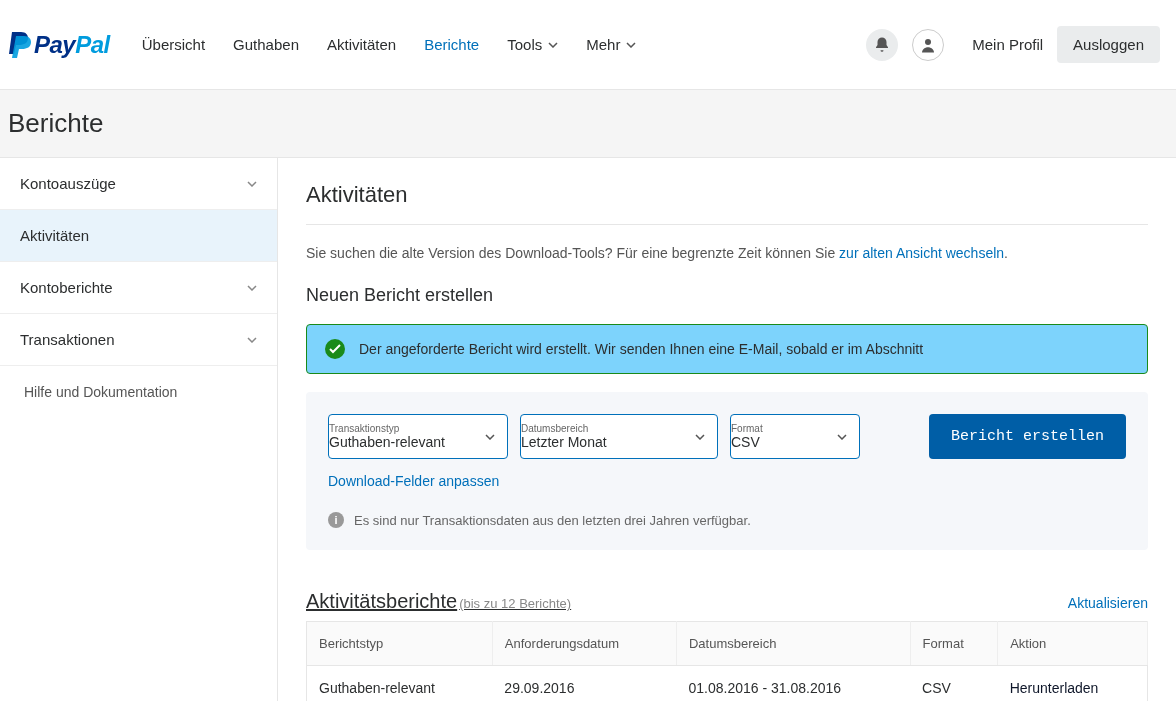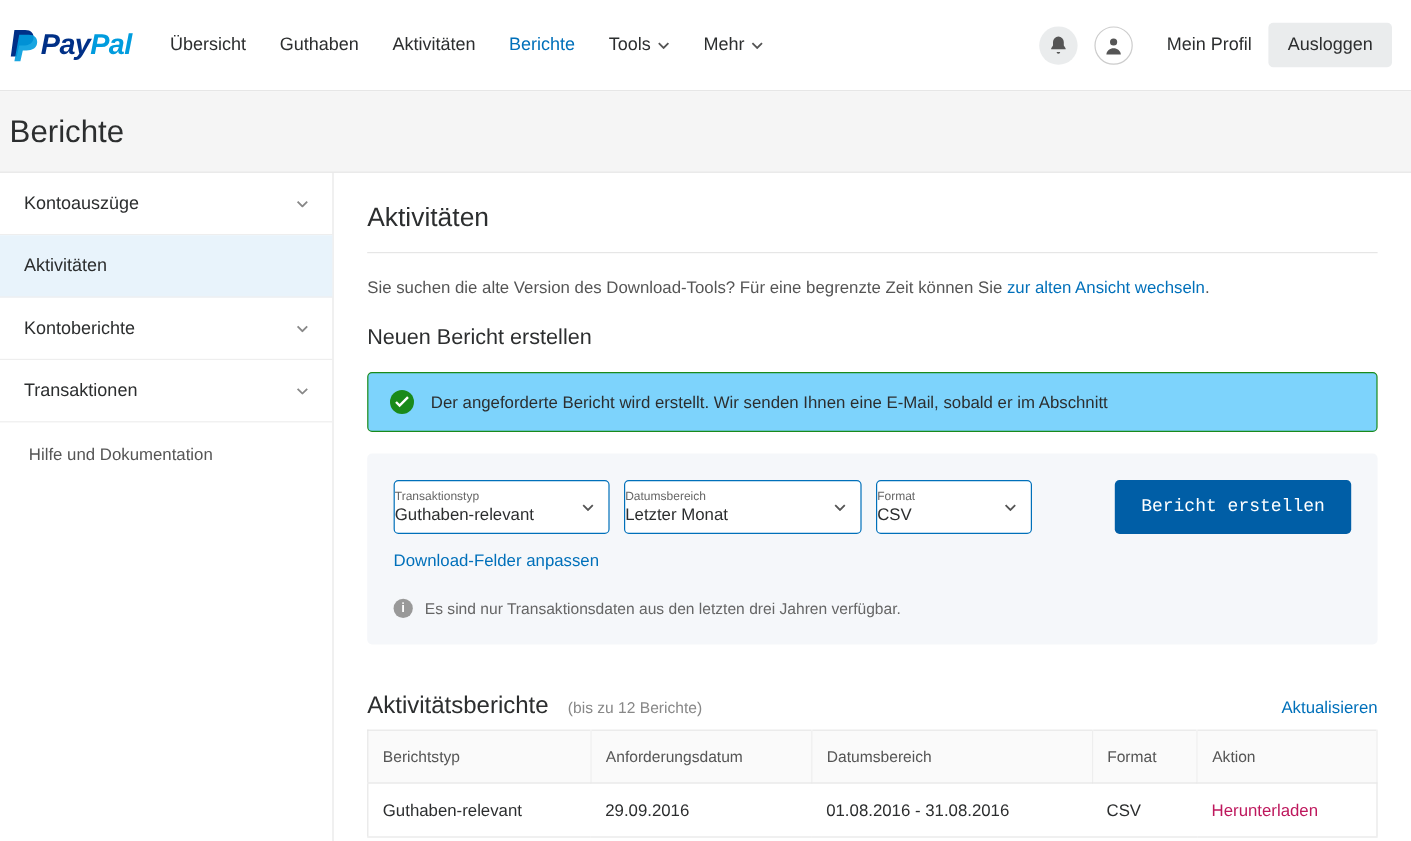--- a/index.html
+++ b/index.html
@@ -1,20 +1,20 @@
 <!DOCTYPE html>
 <html><head>
 <meta charset="utf-8">
 <style>
   * { box-sizing: border-box; margin: 0; padding: 0; }
   body { font-family: "Helvetica Neue", Arial, sans-serif; color: #2c2e2f; background: #fff; }
   a { text-decoration: none; }
 
   
-  .header { display: flex; padding: 0 16px 0 8px; height: 76px; border-bottom: 1px solid #e6e6e6; }
+  .header { display: flex; padding: 0 16px 0 8px; height: 90px; border-bottom: 1px solid #e6e6e6; }
   .logo { display: flex; align-items: center; padding: 0 8px 0 0; }
   .logo-text { font-weight: 800; font-style: italic; font-size: 24px; letter-spacing: -0.5px; }
   .logo-pay { color: #003087; }
   .logo-pal { color: #009cde; }
   .nav { display: flex; align-items: center; gap: 28px; margin-left: 24px; }
   .nav-item { color: #2c2e2f; font-size: 15px; cursor: pointer; display: flex; align-items: center; gap: 6px; }
   .nav-item.active { color: #0070ba; }
   .chev-down { width: 10px; height: 6px; }
   .header-right { margin-left: auto; display: flex; align-items: center; gap: 14px; }
   .icon-circle { width: 32px; height: 32px; border-radius: 50%; background: #eaeced; display: flex; align-items: center; justify-content: center; cursor: pointer; }
@@ -55,29 +55,29 @@
   .select-field .chev { position: absolute; right: 12px; top: 50%; transform: translateY(-50%); }
   .select-field.wide { width: 180px; }
   .select-field.wider { width: 198px; }
   .primary-btn { background: #005ea6; color: #fff; border: none; border-radius: 4px; padding: 14px 22px; font-size: 15px; cursor: pointer; margin-left: auto; font-family: Liberation Mono, monospace; }
   .link-text { color: #0070ba; font-size: 14px; display: inline-block; margin-top: 14px; cursor: pointer; }
   .note-row { display: flex; align-items: center; gap: 10px; margin-top: 22px; font-size: 13px; color: #666; }
   .info-icon { width: 16px; height: 16px; border-radius: 50%; background: #999; color: #fff; display: flex; align-items: center; justify-content: center; font-size: 11px; font-weight: bold; flex-shrink: 0; }
 
   
   .reports-header { display: flex; align-items: baseline; justify-content: space-between; margin-top: 40px; margin-bottom: 8px; }
-  .reports-title-wrap { display: flex; align-items: baseline; gap: 16px; }
+  .reports-title-wrap { display: flex; align-items: baseline; gap: 2px; text-decoration: underline; }
   .reports-title { font-size: 20px; font-weight: 400; }
   .reports-subtitle { font-size: 13px; color: #888; }
   .refresh-link { color: #0070ba; font-size: 14px; cursor: pointer; }
 
   .table { width: 100%; border: 1px solid #e6e6e6; border-collapse: collapse; font-size: 14px; }
   .table th, .table td { text-align: left; padding: 14px 12px; border-bottom: 1px solid #e6e6e6; }
   .table th { background: #fafafa; font-weight: 400; color: #555; font-size: 13px; border-right: 1px solid #eee; }
-  .table td.action a { color: #be185d; }
+  .table td.action a { color: #0f172a; }
 </style>
 </head>
 <body>
 
 <div class="header">
   <div class="logo">
     <svg width="26" height="30" viewBox="0 0 26 30">
       <path fill="#003087" d="M4 2 h9 c5 0 7 3 7 6 c0 5-4 7-9 7 h-3 l-2 9 h-5 z"></path>
       <path fill="#009cde" d="M8 6 h8 c5 0 7 3 7 6 c0 5-4 7-9 7 h-3 l-2 9 h-5 z" opacity="0.9"></path>
     </svg>

